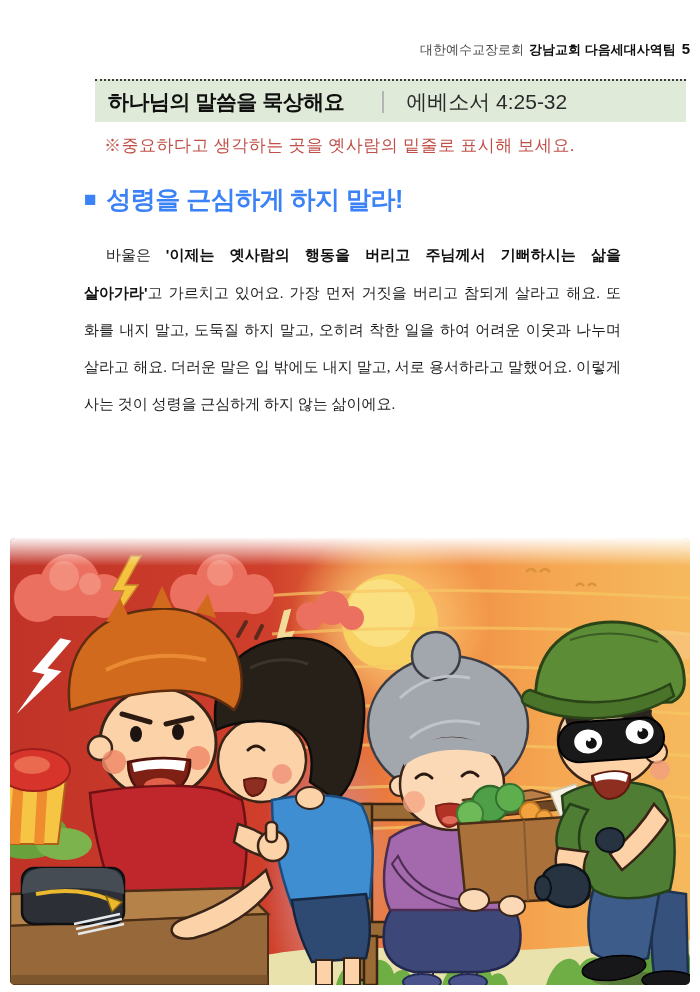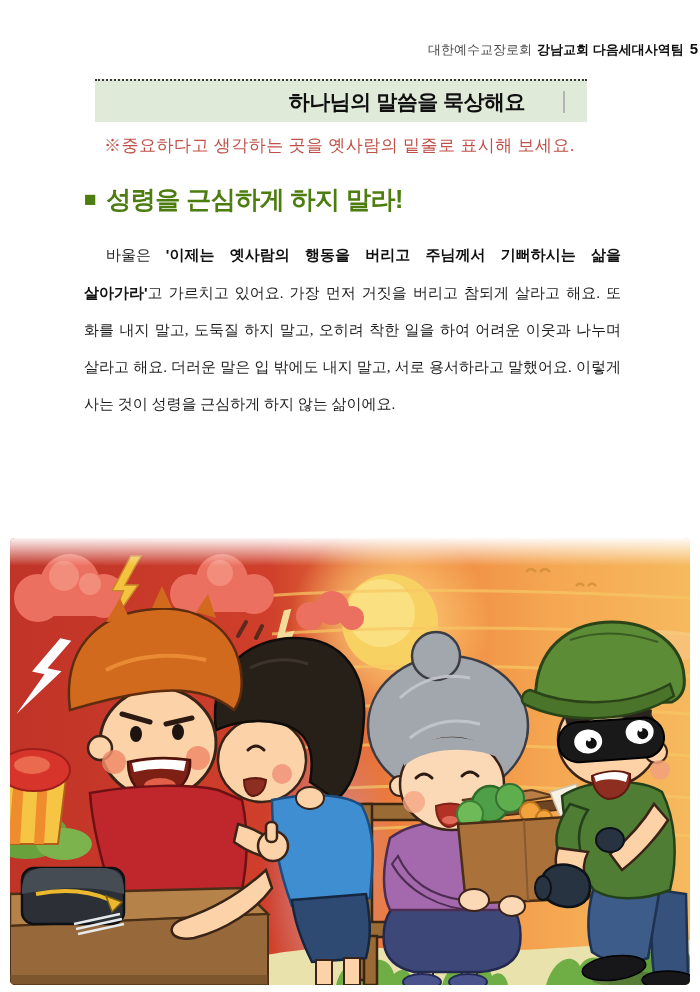--- a/index.html
+++ b/index.html
@@ -1,39 +1,39 @@
 <!DOCTYPE html>
 <html><head>
 <meta charset="utf-8">
 <style>
   html,body{margin:0;padding:0;}
   body{width:700px;height:992px;background:#ffffff;position:relative;overflow:hidden;
        font-family:"Liberation Sans", sans-serif;}
   .page{position:absolute;inset:0;background:#fff;}
 
   
-  .hdr{position:absolute;top:40px;right:2px;font-size:13px;color:#3c3c3c;letter-spacing:0;margin-left:40px;}
+  .hdr{position:absolute;top:40px;right:10px;font-size:13px;color:#3c3c3c;letter-spacing:0;margin-left:40px;}
   .hdr .org{font-weight:400;color:#4a4a4a;}
   .hdr .bold{font-weight:700;color:#0e0e0e;margin-left:5px;}
   .hdr .pnum{font-weight:700;color:#0e0e0e;font-size:15px;margin-left:6px;}
 
   
-  .banner{position:absolute;left:95px;top:79px;width:492px;height:43px;
+  .banner{position:absolute;left:95px;top:79px;width:591px;height:43px;
           background:#dfead9;border-top:2px dotted #3a3a3a;
-          display:flex;align-items:center;box-sizing:border-box;padding-left:13px;justify-content:flex-end;}
+          display:flex;align-items:center;box-sizing:border-box;padding-left:13px;}
   .banner .title{font-weight:700;font-size:21px;color:#101010;letter-spacing:-0.5px;}
   .banner .vline{width:2px;height:22px;background:#b4b4b4;margin:0 22px 0 38px;}
   .banner .ref{font-size:21px;color:#2a2a2a;font-weight:400;letter-spacing:0;}
 
   
   .note{position:absolute;left:104px;top:134px;font-family:"Liberation Serif", serif;
         font-size:17px;color:#bf4f47;letter-spacing:0.5px;}
 
   
-  .headline{position:absolute;left:84px;top:183px;font-size:25px;font-weight:700;color:#4d7c0f;
+  .headline{position:absolute;left:84px;top:183px;font-size:25px;font-weight:700;color:#3b82f6;
             letter-spacing:-0.5px;}
   .headline .bullet{font-size:21px;margin-right:10px;position:relative;top:-2px;}
 
   
   .para{position:absolute;left:84px;top:236px;width:537px;
         font-family:"Liberation Serif", serif;font-size:15px;line-height:37px;color:#1e1e1e;
         text-align:justify;text-indent:22px;word-break:keep-all;}
   .para .quote{font-family:"Liberation Sans", sans-serif;font-weight:700;color:#111;}
 
   
@@ -46,20 +46,21 @@
 
 <div class="page">
 
   <div class="hdr">
     <span class="org">대한예수교장로회</span><span class="bold">강남교회 다음세대사역팀</span><span class="pnum">5</span>
   </div>
 
   <div class="banner">
     <span class="title">하나님의 말씀을 묵상해요</span>
     <span class="vline"></span>
+    <span class="ref">에베소서 4:25-32</span>
   </div>
 
   <div class="note">※중요하다고 생각하는 곳을 옛사람의 밑줄로 표시해 보세요.</div>
 
   <div class="headline">
     <span class="bullet">■</span><span>성령을 근심하게 하지 말라!</span>
   </div>
 
   <div class="para">
     <span>바울은 </span><span class="quote">'이제는 옛사람의 행동을 버리고 주님께서 기뻐하시는 삶을 살아가라'</span><span>고 가르치고 있어요. 가장 먼저 거짓을 버리고 참되게 살라고 해요. 또 화를 내지 말고, 도둑질 하지 말고, 오히려 착한 일을 하여 어려운 이웃과 나누며 살라고 해요. 더러운 말은 입 밖에도 내지 말고, 서로 용서하라고 말했어요. 이렇게 사는 것이 성령을 근심하게 하지 않는 삶이에요.</span>

